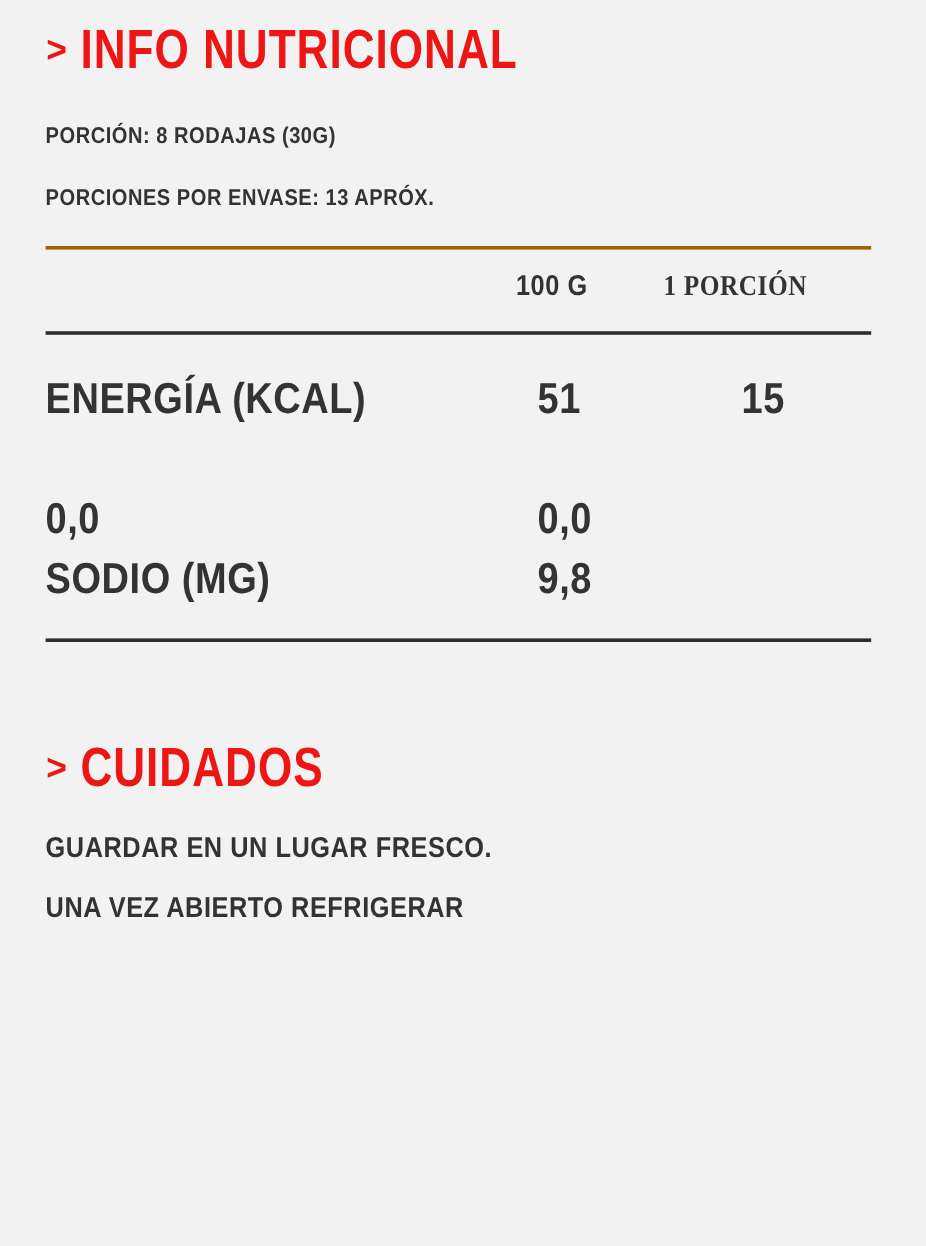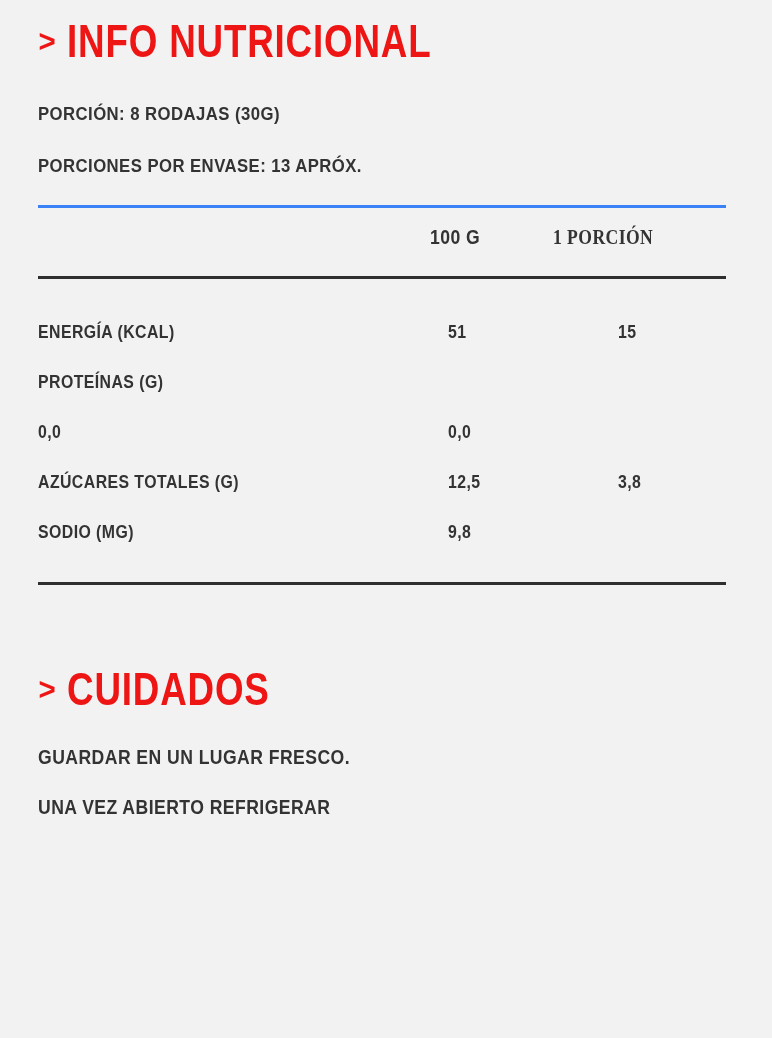--- a/index.html
+++ b/index.html
@@ -35,41 +35,41 @@
 
   #info-title{margin-top:18px;}
 
   .portion{margin-top:24px;font-size:19px;line-height:52px;}
   .portion div{height:52px;}
 
   .thead{
     margin-top:13px;
     position:relative;
     height:68px;
-    border-top:3px solid #3b82f6;
+    border-top:3px solid #a16207;
     border-bottom:3px solid #2f2f2f;
-    font-size:20px;
+    font-size:24px;
   }
   .thead .h1{position:absolute;left:392px;top:19px;line-height:1;}
   .thead .h2{position:absolute;left:515px;top:19px;line-height:1;font-family:Liberation Serif, serif;}
 
   .tbody{
     padding:28px 0 25px 0;
     border-bottom:3px solid #2f2f2f;
   }
   .trow{
     display:grid;
     grid-template-columns:410px 170px 1fr;
     align-items:center;
     height:50px;
-    font-size:18px;
+    font-size:36px;
   }
 
   #care-title{margin-top:81px;}
-  .care{margin-top:20px;font-size:20px;line-height:50px;}
+  .care{margin-top:20px;font-size:24px;line-height:50px;}
   .care div{height:50px;}
 </style>
 </head>
 <body>
 
 <div class="page">
 
   <div class="section-title" id="info-title">
     <span class="chev">&gt;</span>
     <span class="t cond-t">INFO NUTRICIONAL</span>
@@ -95,34 +95,28 @@
 
   <div class="tbody">
 
     <div class="trow">
       <span><span class="cond">ENERGÍA (KCAL)</span></span>
       <span><span class="cond">51</span></span>
       <span><span class="cond">15</span></span>
     </div>
 
     <div class="trow">
-      <span><span class="cond">PROTEÍNAS (G)</span></span>
     </div>
 
     <div class="trow">
       <span><span class="cond">0,0</span></span>
       <span><span class="cond">0,0</span></span>
     </div>
 
 
-    <div class="trow">
-      <span><span class="cond">AZÚCARES TOTALES (G)</span></span>
-      <span><span class="cond">12,5</span></span>
-      <span><span class="cond">3,8</span></span>
-    </div>
 
     <div class="trow">
       <span><span class="cond">SODIO (MG)</span></span>
       <span><span class="cond">9,8</span></span>
     </div>
 
   </div>
 
   <div class="section-title" id="care-title">
     <span class="chev">&gt;</span>

